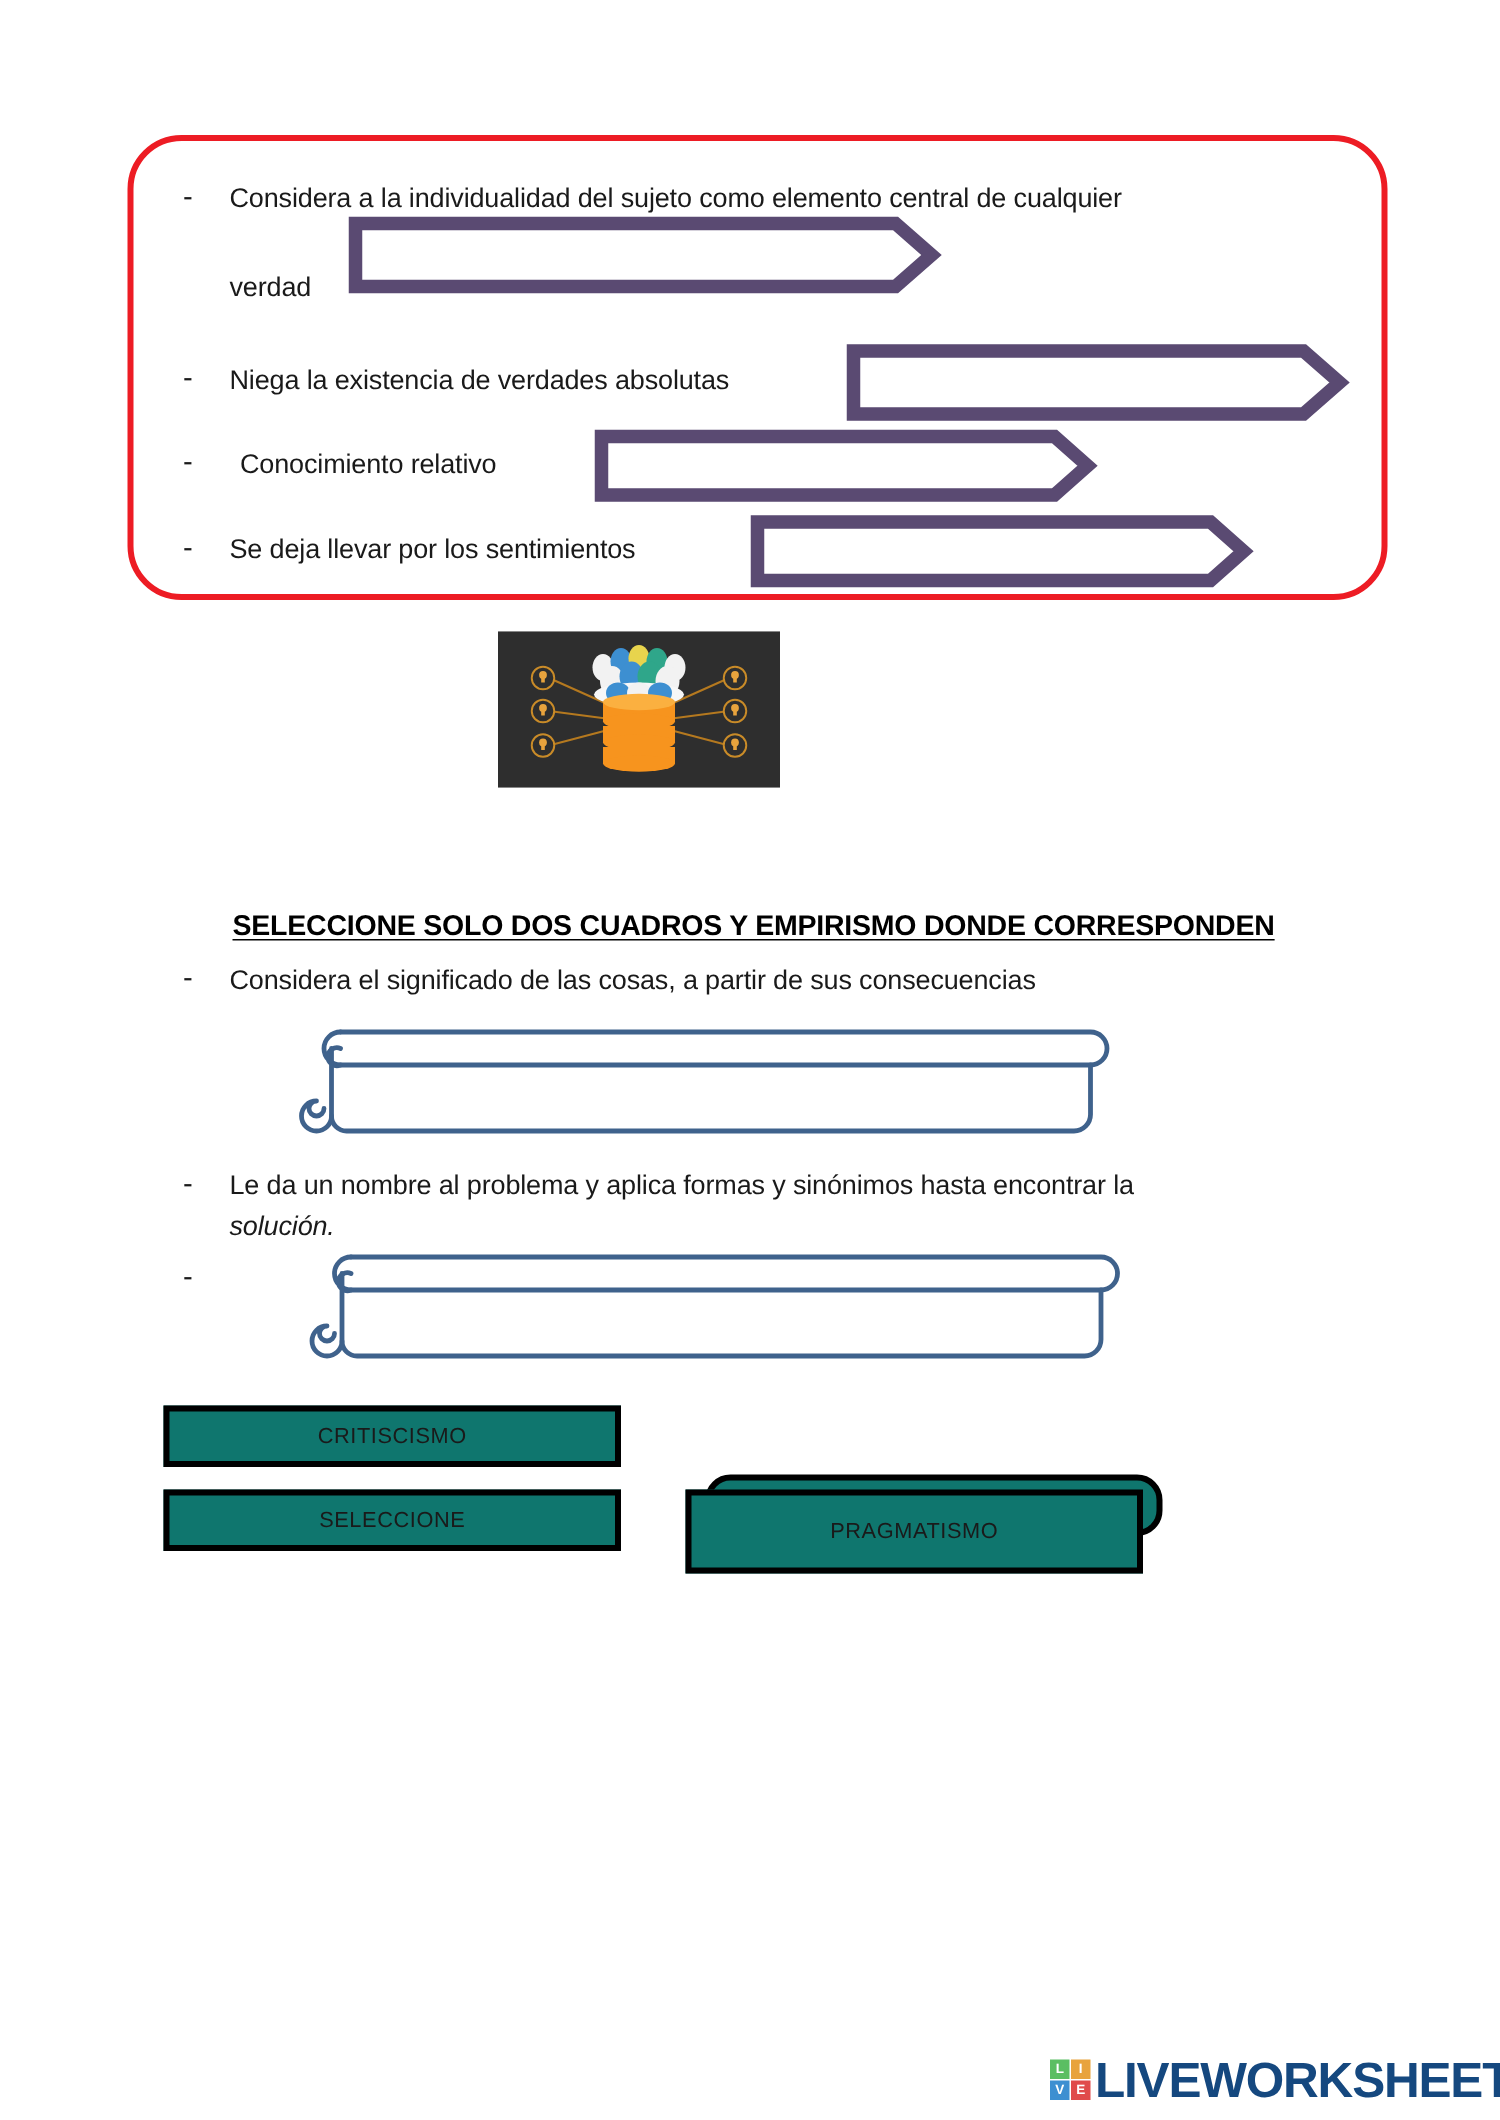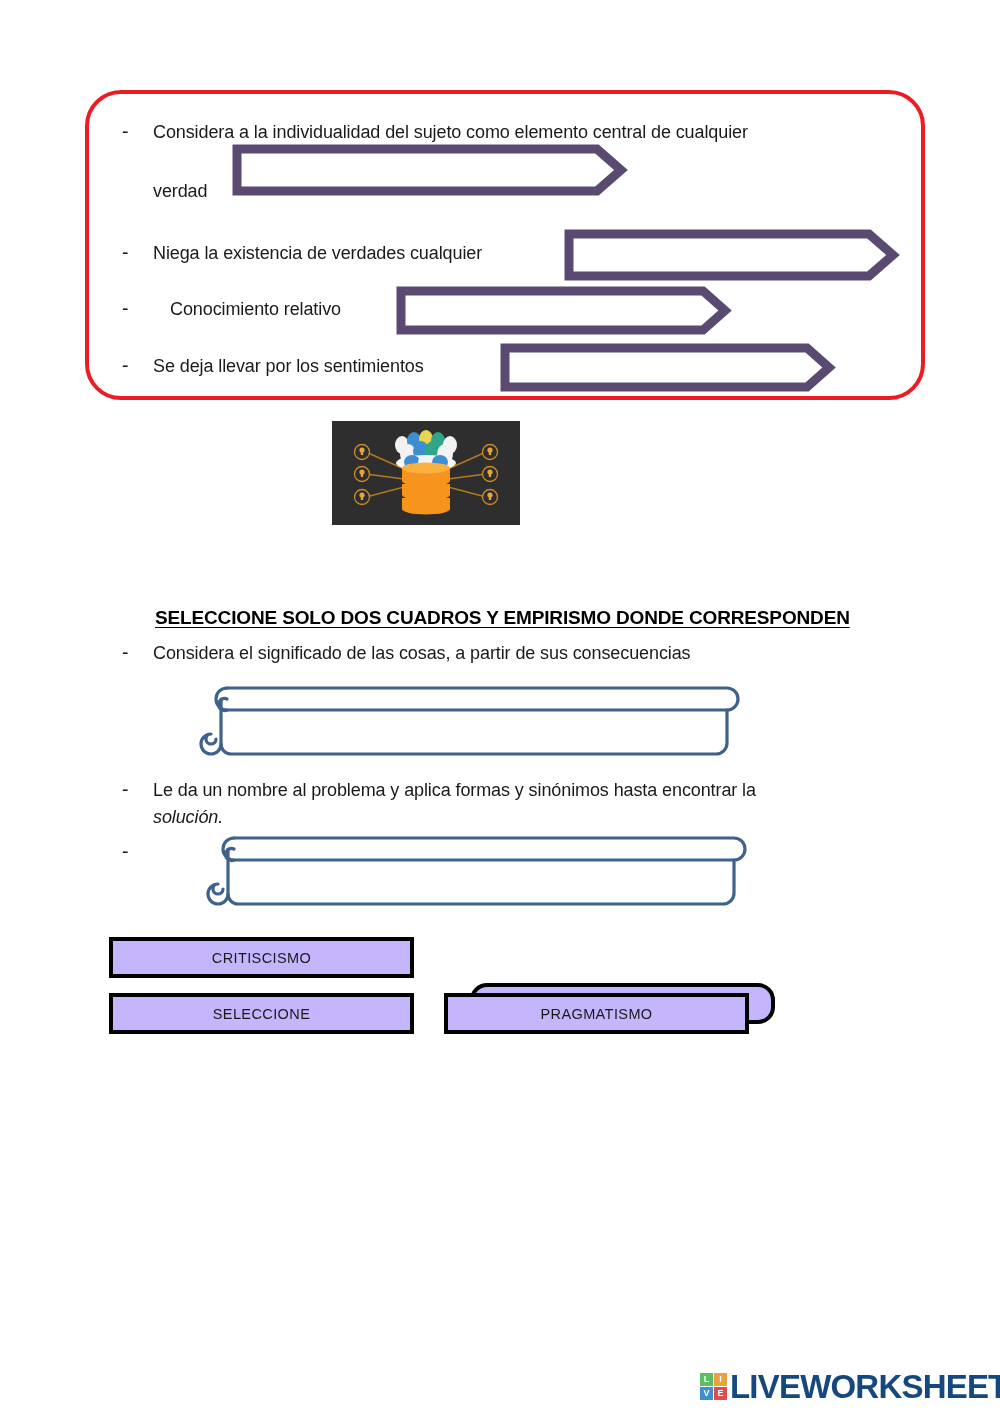--- a/index.html
+++ b/index.html
@@ -74,21 +74,21 @@
   }
 
   .scroll-shape { position: absolute; }
   .scroll-shape svg { display:block; overflow: visible; }
 
   
   .answer-box {
     position: absolute;
     box-sizing: border-box;
     border: 4px solid #000000;
-    background: #c4b5fd;
+    background: #0f766e;
     display: flex;
     align-items: center;
     justify-content: center;
     font-size: 14.5px;
     letter-spacing: 0.4px;
     color: #1a1a1a;
   }
 
   
   #lw-logo {
@@ -132,30 +132,30 @@
 <span class="stmt" style="left:153px; top:119px;">Considera a la individualidad del sujeto como elemento central de cualquier</span>
 <span class="stmt" style="left:153px; top:178px;">verdad</span>
 
 <div class="arrow" style="left:234px; top:146px;">
   <svg width="390" height="48" viewBox="0 0 390 48">
     <polygon points="3,3 363,3 387,24 363,45 3,45" fill="#ffffff" stroke="#5A4A72" stroke-width="9" stroke-linejoin="miter"></polygon>
   </svg>
 </div>
 
 <span class="dash" style="left:122px; top:241px;">-</span>
-<span class="stmt" style="left:153px; top:240px;">Niega la existencia de verdades cualquier</span>
+<span class="stmt" style="left:153px; top:240px;">Niega la existencia de verdades absolutas</span>
 
 <div class="arrow" style="left:566px; top:231px;">
   <svg width="330" height="48" viewBox="0 0 330 48">
     <polygon points="3,3 303,3 327,24 303,45 3,45" fill="#ffffff" stroke="#5A4A72" stroke-width="9" stroke-linejoin="miter"></polygon>
   </svg>
 </div>
 
 <span class="dash" style="left:122px; top:297px;">-</span>
-<span class="stmt" style="left:170px; top:296px;">Conocimiento relativo</span>
+<span class="stmt" style="left:160px; top:296px;">Conocimiento relativo</span>
 
 <div class="arrow" style="left:398px; top:288px;">
   <svg width="330" height="45" viewBox="0 0 330 45">
     <polygon points="3,3 305,3 327,22.5 305,42 3,42" fill="#ffffff" stroke="#5A4A72" stroke-width="9" stroke-linejoin="miter"></polygon>
   </svg>
 </div>
 
 <span class="dash" style="left:122px; top:354px;">-</span>
 <span class="stmt" style="left:153px; top:353px;">Se deja llevar por los sentimientos</span>
 
@@ -267,21 +267,21 @@
 
 <div class="answer-box" style="left:109px; top:937px; width:305px; height:41px;">
   <span>CRITISCISMO</span>
 </div>
 <div class="answer-box" style="left:470px; top:983px; width:305px; height:41px;border-radius:17px;">
   <span>ESTIGMATISMO</span>
 </div>
 <div class="answer-box" style="left:109px; top:993px; width:305px; height:41px;">
   <span>SELECCIONE</span>
 </div>
-<div class="answer-box" style="left:444px; top:993px; width:305px; height:41px;">
+<div class="answer-box" style="left:457px; top:993px; width:305px; height:56px;">
   <span>PRAGMATISMO</span>
 </div>
 
 <div id="lw-logo">
   <div id="lw-tiles">
     <span style="background:#5BBE62">L</span>
     <span style="background:#E8A33D">I</span>
     <span style="background:#3D8FD1">V</span>
     <span style="background:#E04B4B">E</span>
   </div>

